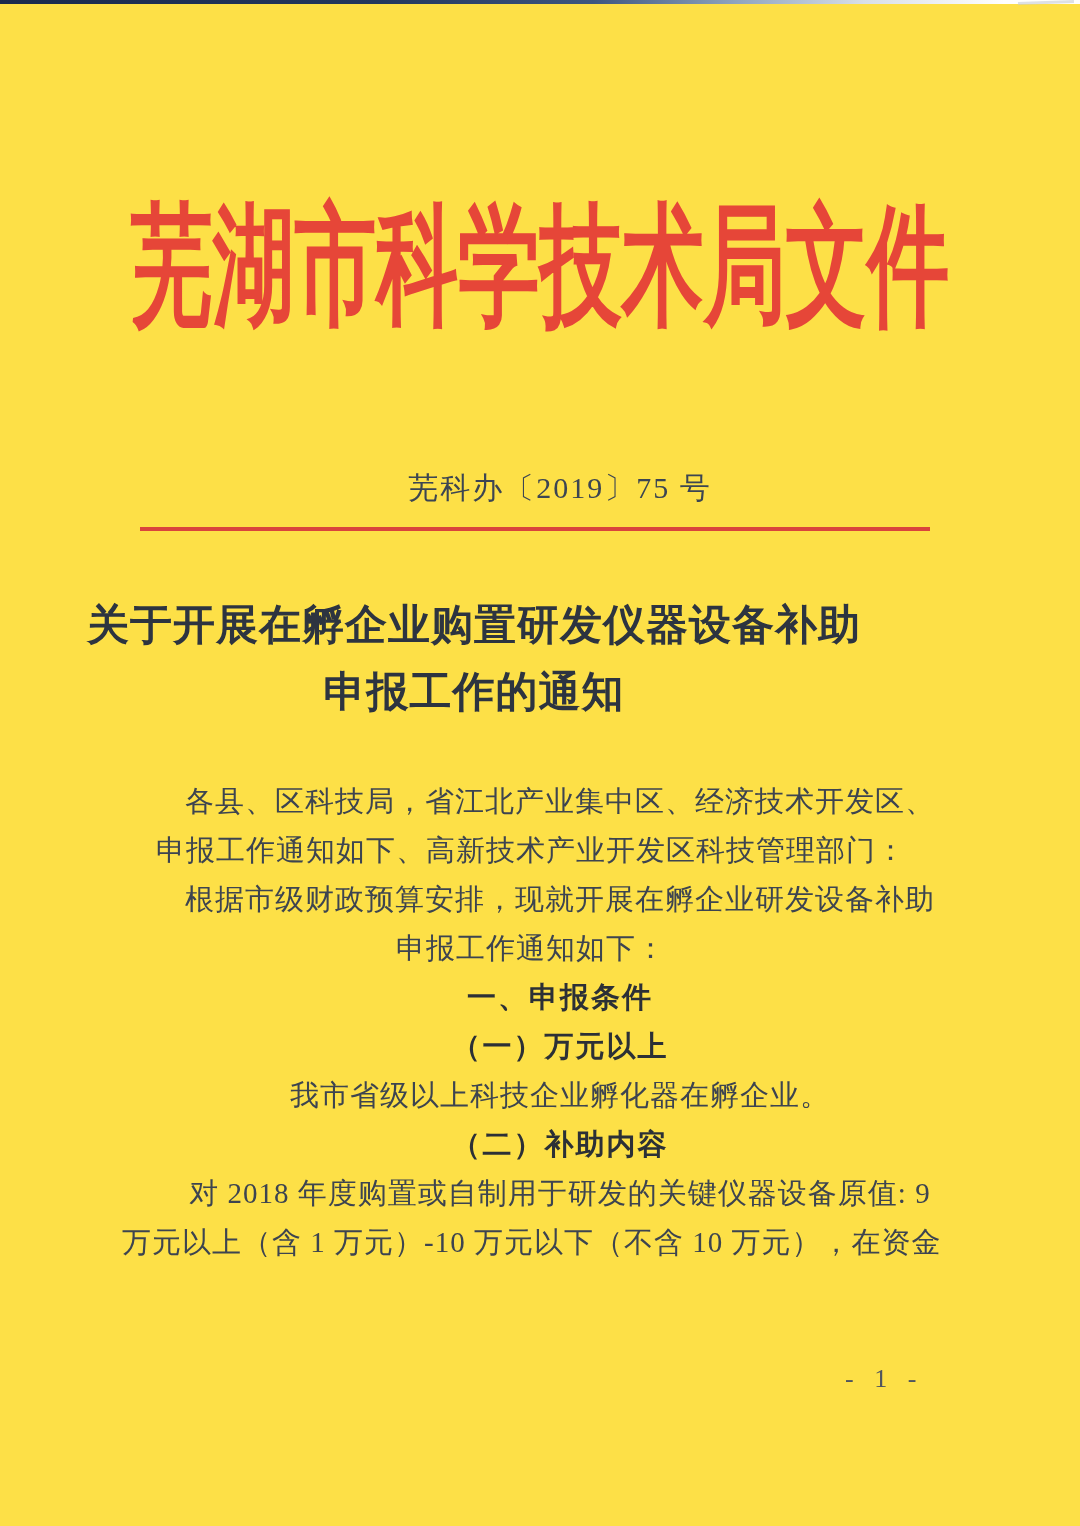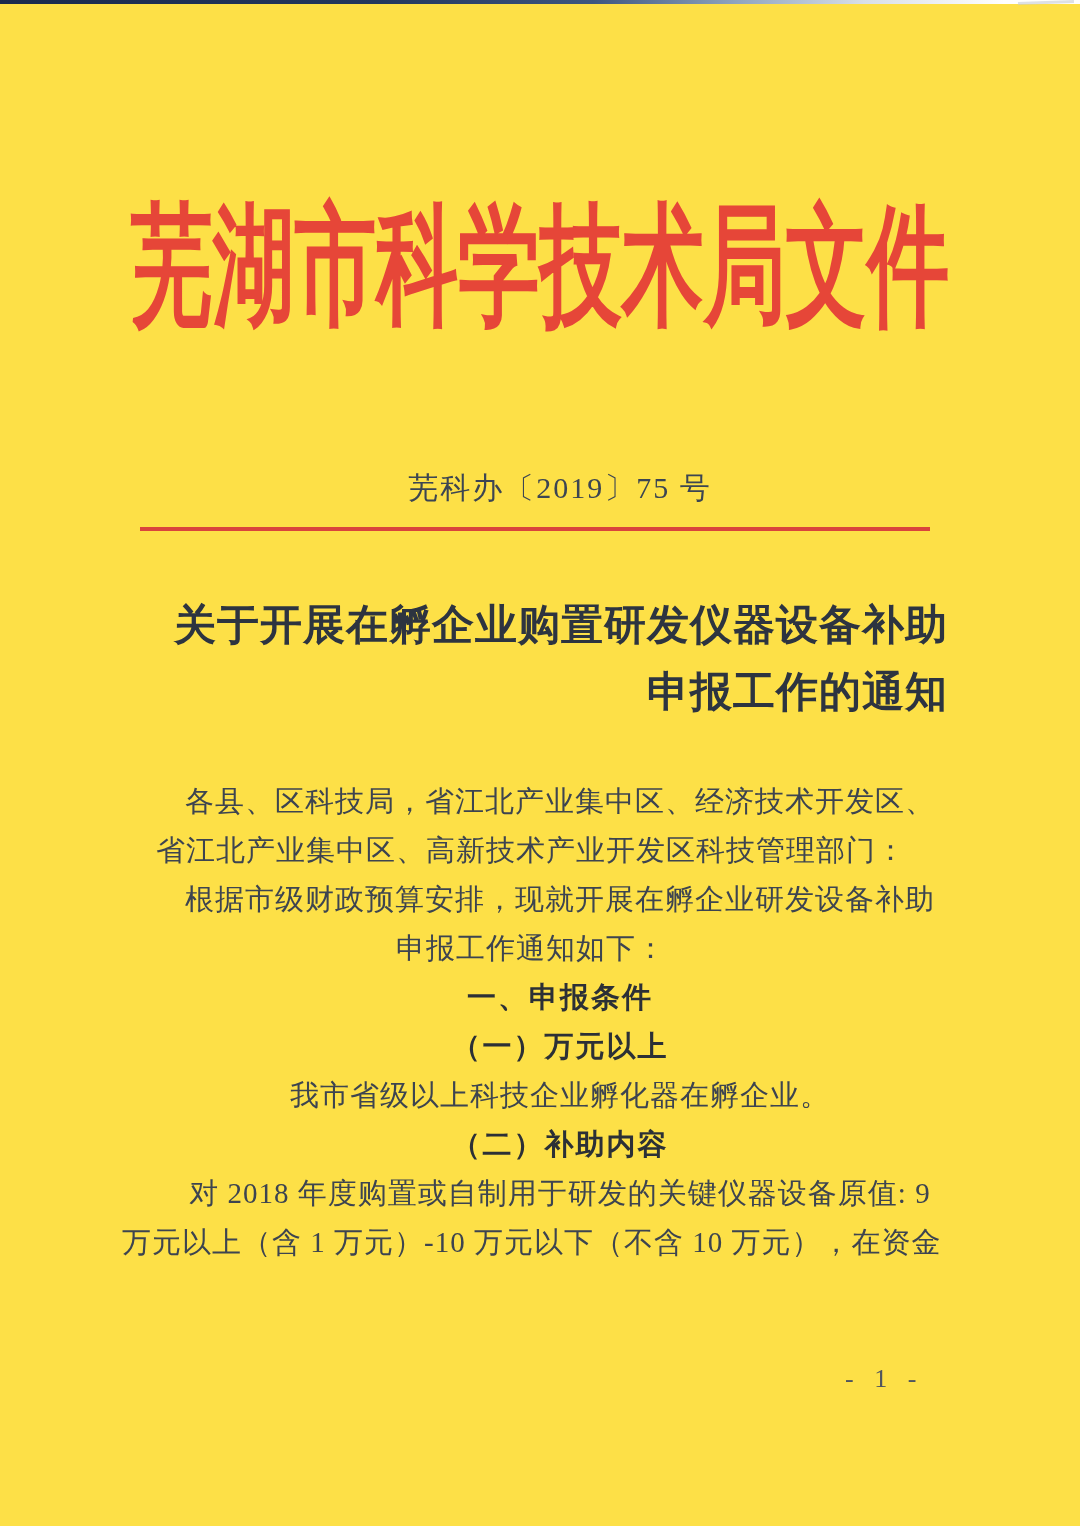--- a/index.html
+++ b/index.html
@@ -66,21 +66,21 @@
     width: 790px;
     height: 4px;
     background: #d9443c;
   }
   
   .notice-title {
     position: absolute;
     top: 592px;
     left: 0;
     width: 948px;
-    text-align: right;
+    text-align: center;
     font-weight: 700;
     color: #2d3440;
     font-size: 42px;
     line-height: 67px;
     letter-spacing: 1px;
   }
   
   .body-block {
     position: absolute;
     top: 777px;
@@ -128,21 +128,21 @@
 
   <div class="red-rule"></div>
 
   <div class="notice-title">
     <div>关于开展在孵企业购置研发仪器设备补助</div>
     <div>申报工作的通知</div>
   </div>
 
   <div class="body-block">
     <div class="body-line indent">各县、区科技局，省江北产业集中区、经济技术开发区、</div>
-    <div class="body-line">省江北产业集中区、高新技术产业开发区科技管理部门：</div>
+    <div class="body-line">申报工作通知如下、高新技术产业开发区科技管理部门：</div>
     <div class="body-line indent">根据市级财政预算安排，现就开展在孵企业研发设备补助</div>
     <div class="body-line">申报工作通知如下：</div>
     <div class="body-line indent heading">一、申报条件</div>
     <div class="body-line indent heading">（一）万元以上</div>
     <div class="body-line indent">我市省级以上科技企业孵化器在孵企业。</div>
     <div class="body-line indent heading">（二）补助内容</div>
     <div class="body-line indent">对 2018 年度购置或自制用于研发的关键仪器设备原值: 9</div>
     <div class="body-line">万元以上（含 1 万元）-10 万元以下（不含 10 万元），在资金</div>
   </div>
 

